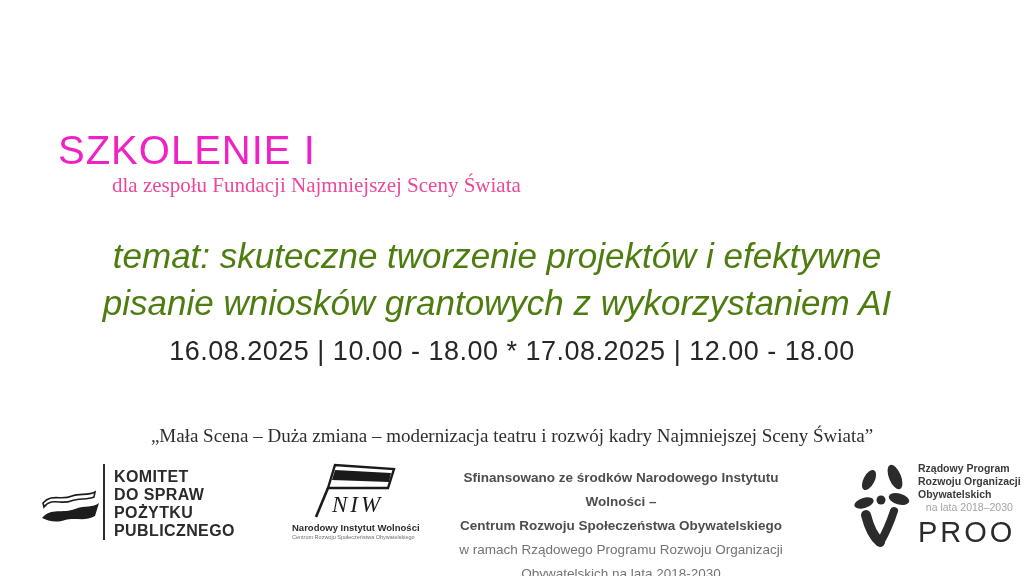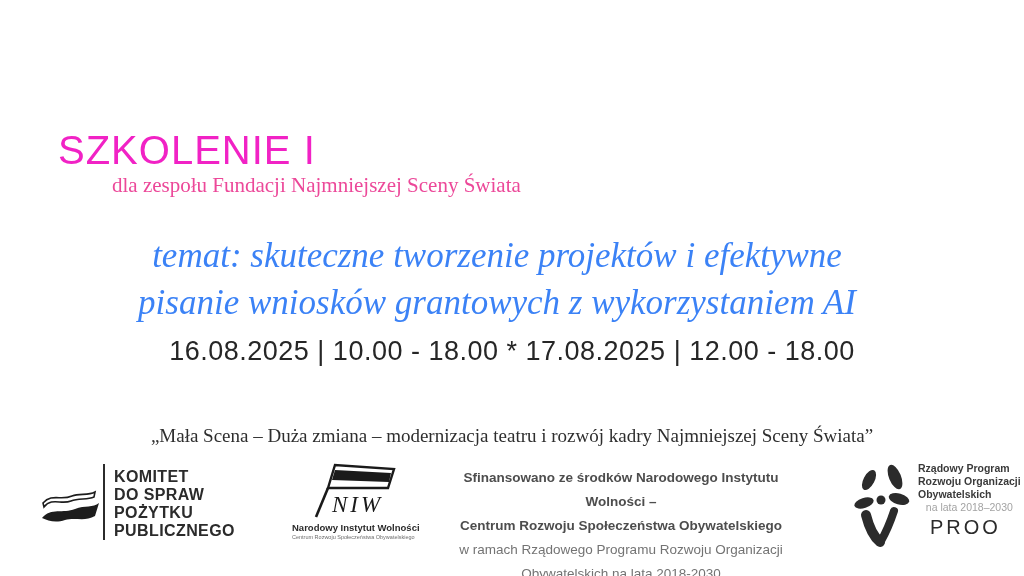--- a/index.html
+++ b/index.html
@@ -13,23 +13,23 @@
     color:#f122c5;white-space:nowrap;
   }
   .subtitle{
     position:absolute;left:112px;top:173px;
     font-family:"Liberation Serif",serif;
     font-size:21px;color:#ec4899;white-space:nowrap;
   }
   .topic{
     position:absolute;left:0;top:232px;width:994px;
     text-align:center;
-    font-family:Liberation Serif, serif;
+    font-family:Liberation Sans, sans-serif;
     font-style:italic;font-size:35px;line-height:47px;
-    color:#3b82f6;
+    color:#4d7c0f;
   }
   .schedule{
     position:absolute;left:0;top:336px;width:1024px;
     text-align:center;
     font-family:"Liberation Sans",sans-serif;
     font-size:27px;letter-spacing:0.5px;color:#262626;
   }
   .quote{
     position:absolute;left:0;top:425px;width:1024px;
     text-align:center;
@@ -57,21 +57,21 @@
     text-align:center;font-size:13.5px;line-height:24px;
   }
   .funding .f-bold{font-weight:700;color:#4d4d4d;}
   .funding .f-norm{font-weight:400;color:#737373;}
 
   .proo{position:absolute;left:850px;top:2px;}
   .proo-icon{position:absolute;left:0;top:3px;}
   .proo-text{position:absolute;left:64px;top:2px;white-space:nowrap;}
   .proo-text .p-bold{font-size:10.5px;font-weight:700;color:#3a3a3a;line-height:13px;}
   .proo-text .p-light{font-size:10.5px;font-weight:400;color:#a3a3a3;line-height:13px;text-align:center;}
-  .proo-acronym{font-size:20px;font-weight:500;letter-spacing:3px;color:#2b2b2b;margin-top:2px;margin-left:12px;}
+  .proo-acronym{font-size:29px;font-weight:500;letter-spacing:3px;color:#2b2b2b;margin-top:2px;}
 </style>
 </head>
 <body>
 
 <div class="canvas">
 
   <div class="title">SZKOLENIE I</div>
   <div class="subtitle">dla zespołu Fundacji Najmniejszej Sceny Świata</div>
 
   <div class="topic">

